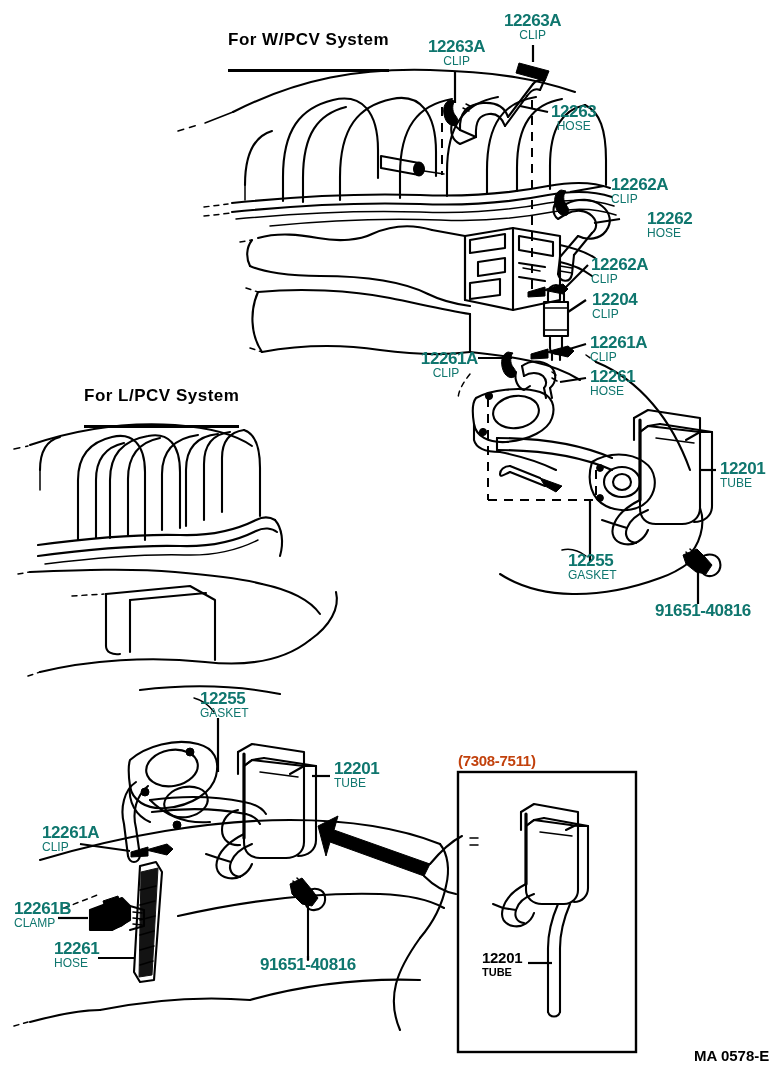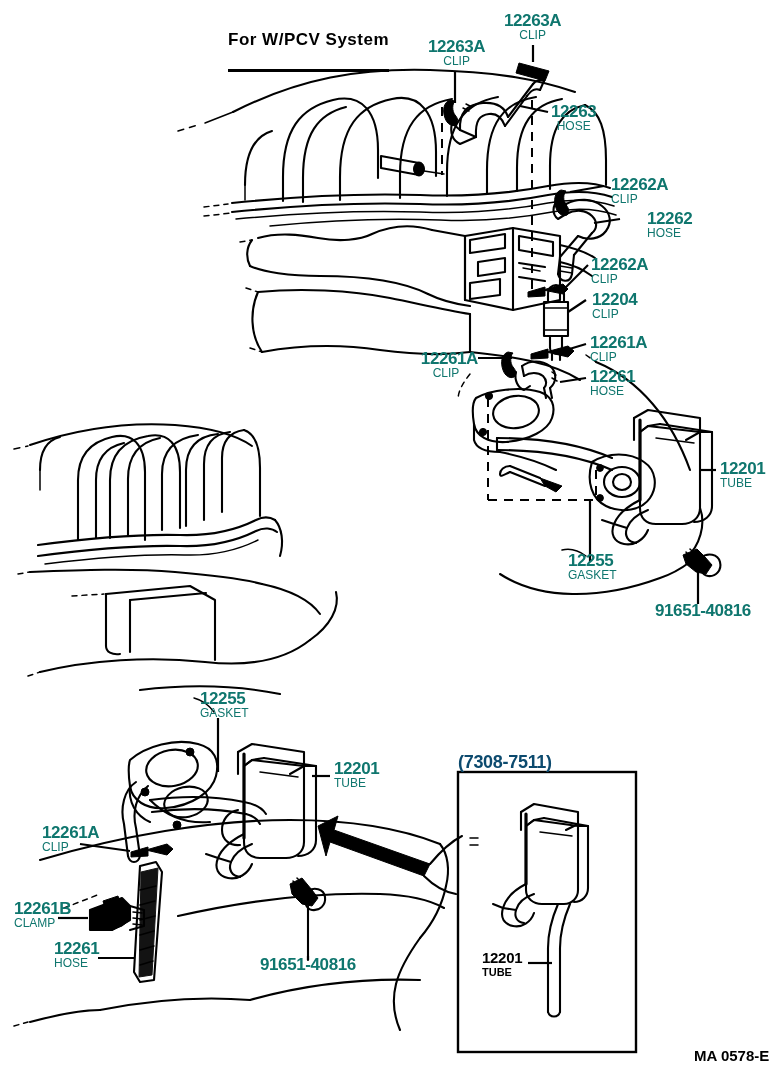--- a/index.html
+++ b/index.html
@@ -15,21 +15,21 @@
   .lbl{position:absolute;color:#0f766e;white-space:nowrap;}
   .lbl .pn{font-size:17px;font-weight:bold;letter-spacing:-0.4px;line-height:17px;display:block;}
   .lbl .sub{font-size:12px;font-weight:normal;letter-spacing:0px;line-height:13px;display:block;}
   .lbl.r{text-align:right;}
   .lbl.r .pn,.lbl.r .sub{text-align:right;}
   .lbl.sub-center .sub{text-align:center;}
 
   .hdr{position:absolute;font-size:17px;font-weight:bold;color:#000;
        letter-spacing:0.5px;border-bottom:3px solid #000;padding-bottom:19px;white-space:nowrap;}
 
-  .daterange{position:absolute;font-size:18px;font-weight:bold;color:#0c4a6e;white-space:nowrap;letter-spacing:-0.3px;}
+  .daterange{position:absolute;font-size:15px;font-weight:bold;color:#c2410c;white-space:nowrap;letter-spacing:-0.3px;}
 
   .corner{position:absolute;font-size:15px;font-weight:bold;color:#000;letter-spacing:0px;}
   .insetlbl{position:absolute;}
   .insetlbl .pn{font-size:15px;font-weight:bold;line-height:16px;display:block;letter-spacing:-0.3px;}
   .insetlbl .sub{font-size:11px;font-weight:bold;line-height:12px;display:block;}
 </style>
 </head>
 <body>
 
 <div id="sheet">
@@ -444,20 +444,21 @@
       <path class="lead" d="M308,960 L308,956"></path>
 
       <path class="lead" d="M528,963 L552,963"></path>
     </g>
 
     <rect x="458" y="772" width="178" height="280" fill="none" stroke="#000" stroke-width="2.4"></rect>
   </svg>
 
   <div class="hdr" style="left:228px;top:30px;">For W/PCV System</div>
 
+  <div class="hdr" style="left:84px;top:386px;">For L/PCV System</div>
 
   <div class="lbl sub-center" style="left:428px;top:38px;">
     <span class="pn">12263A</span>
     <span class="sub">CLIP</span>
   </div>
 
   <div class="lbl sub-center" style="left:504px;top:12px;">
     <span class="pn">12263A</span>
     <span class="sub">CLIP</span>
   </div>

